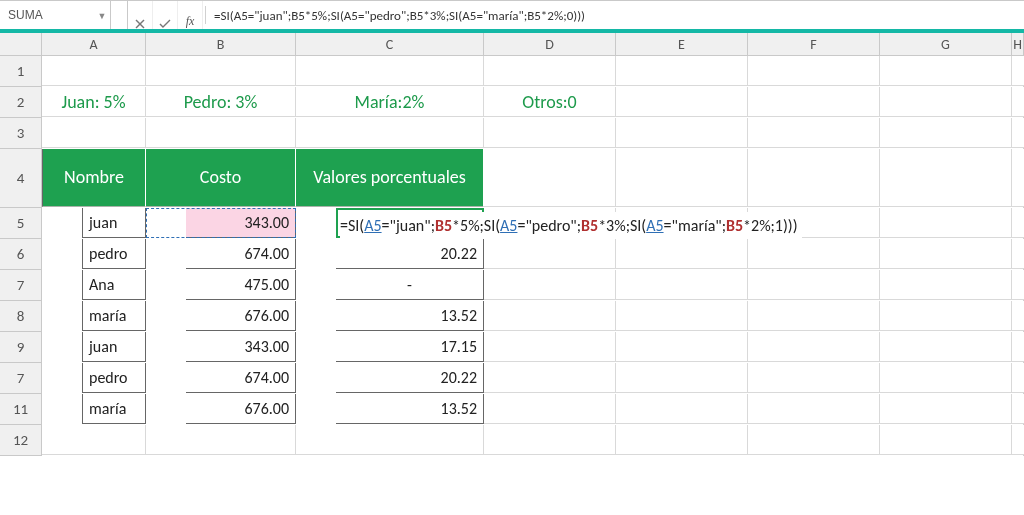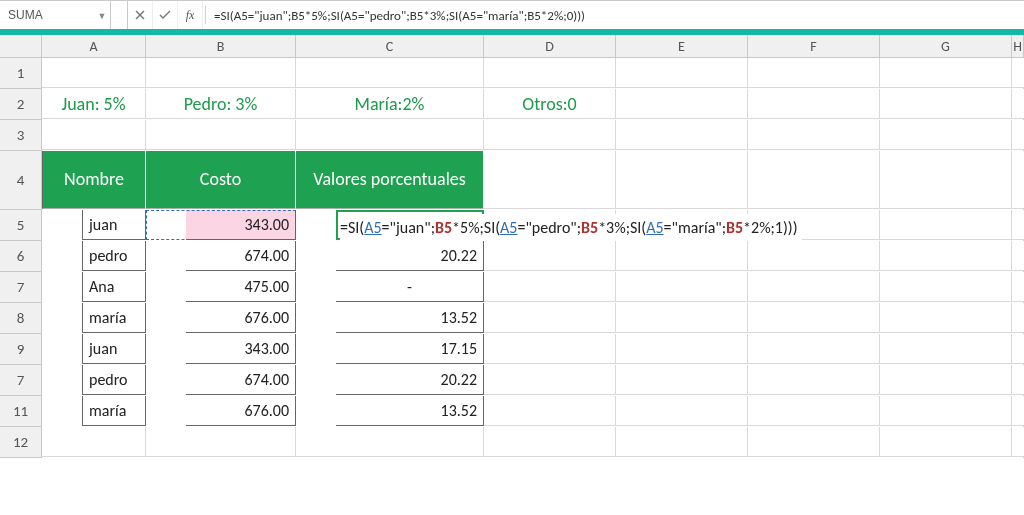--- a/index.html
+++ b/index.html
@@ -13,21 +13,21 @@
     height: 515px;
     overflow: hidden;
   }
 
   
   .formula-strip {
     display: flex;
     align-items: center;
     height: 28px;
     border-top: 1px solid #c9c9c9;
-    border-bottom: 6px solid #14b8a6;
+    border-bottom: 4px solid #14b8a6;
     background: #fff;
     font-size: 12px;
     color: #555;
     user-select: none;
   }
   .name-box-wrap {
     display: flex;
     align-items: center;
     height: 100%;
     border-right: 1px solid #c9c9c9;
@@ -46,21 +46,21 @@
   .name-box-caret {
     width: 16px;
     text-align: center;
     color: #888;
     font-size: 9px;
   }
   .fb-btn {
     width: 24px;
     height: 100%;
     display: flex;
-    align-items: center;
+    align-items: flex-end;
     justify-content: center;
     color: #7a7a7a;
     border-right: 1px solid #eee;
   }
   .fb-btn.cancel { color: #7a7a7a; font-weight: bold; }
   .fb-btn.accept { color: #7a7a7a; }
   .fb-btn.fx { font-style: italic; font-family: "Times New Roman", serif; color: #555; }
   .fb-btn svg { ; }
   .fb-sep { width:1px; height:18px; background:#d0d0d0; margin:0 2px; }
   .formula-input {

